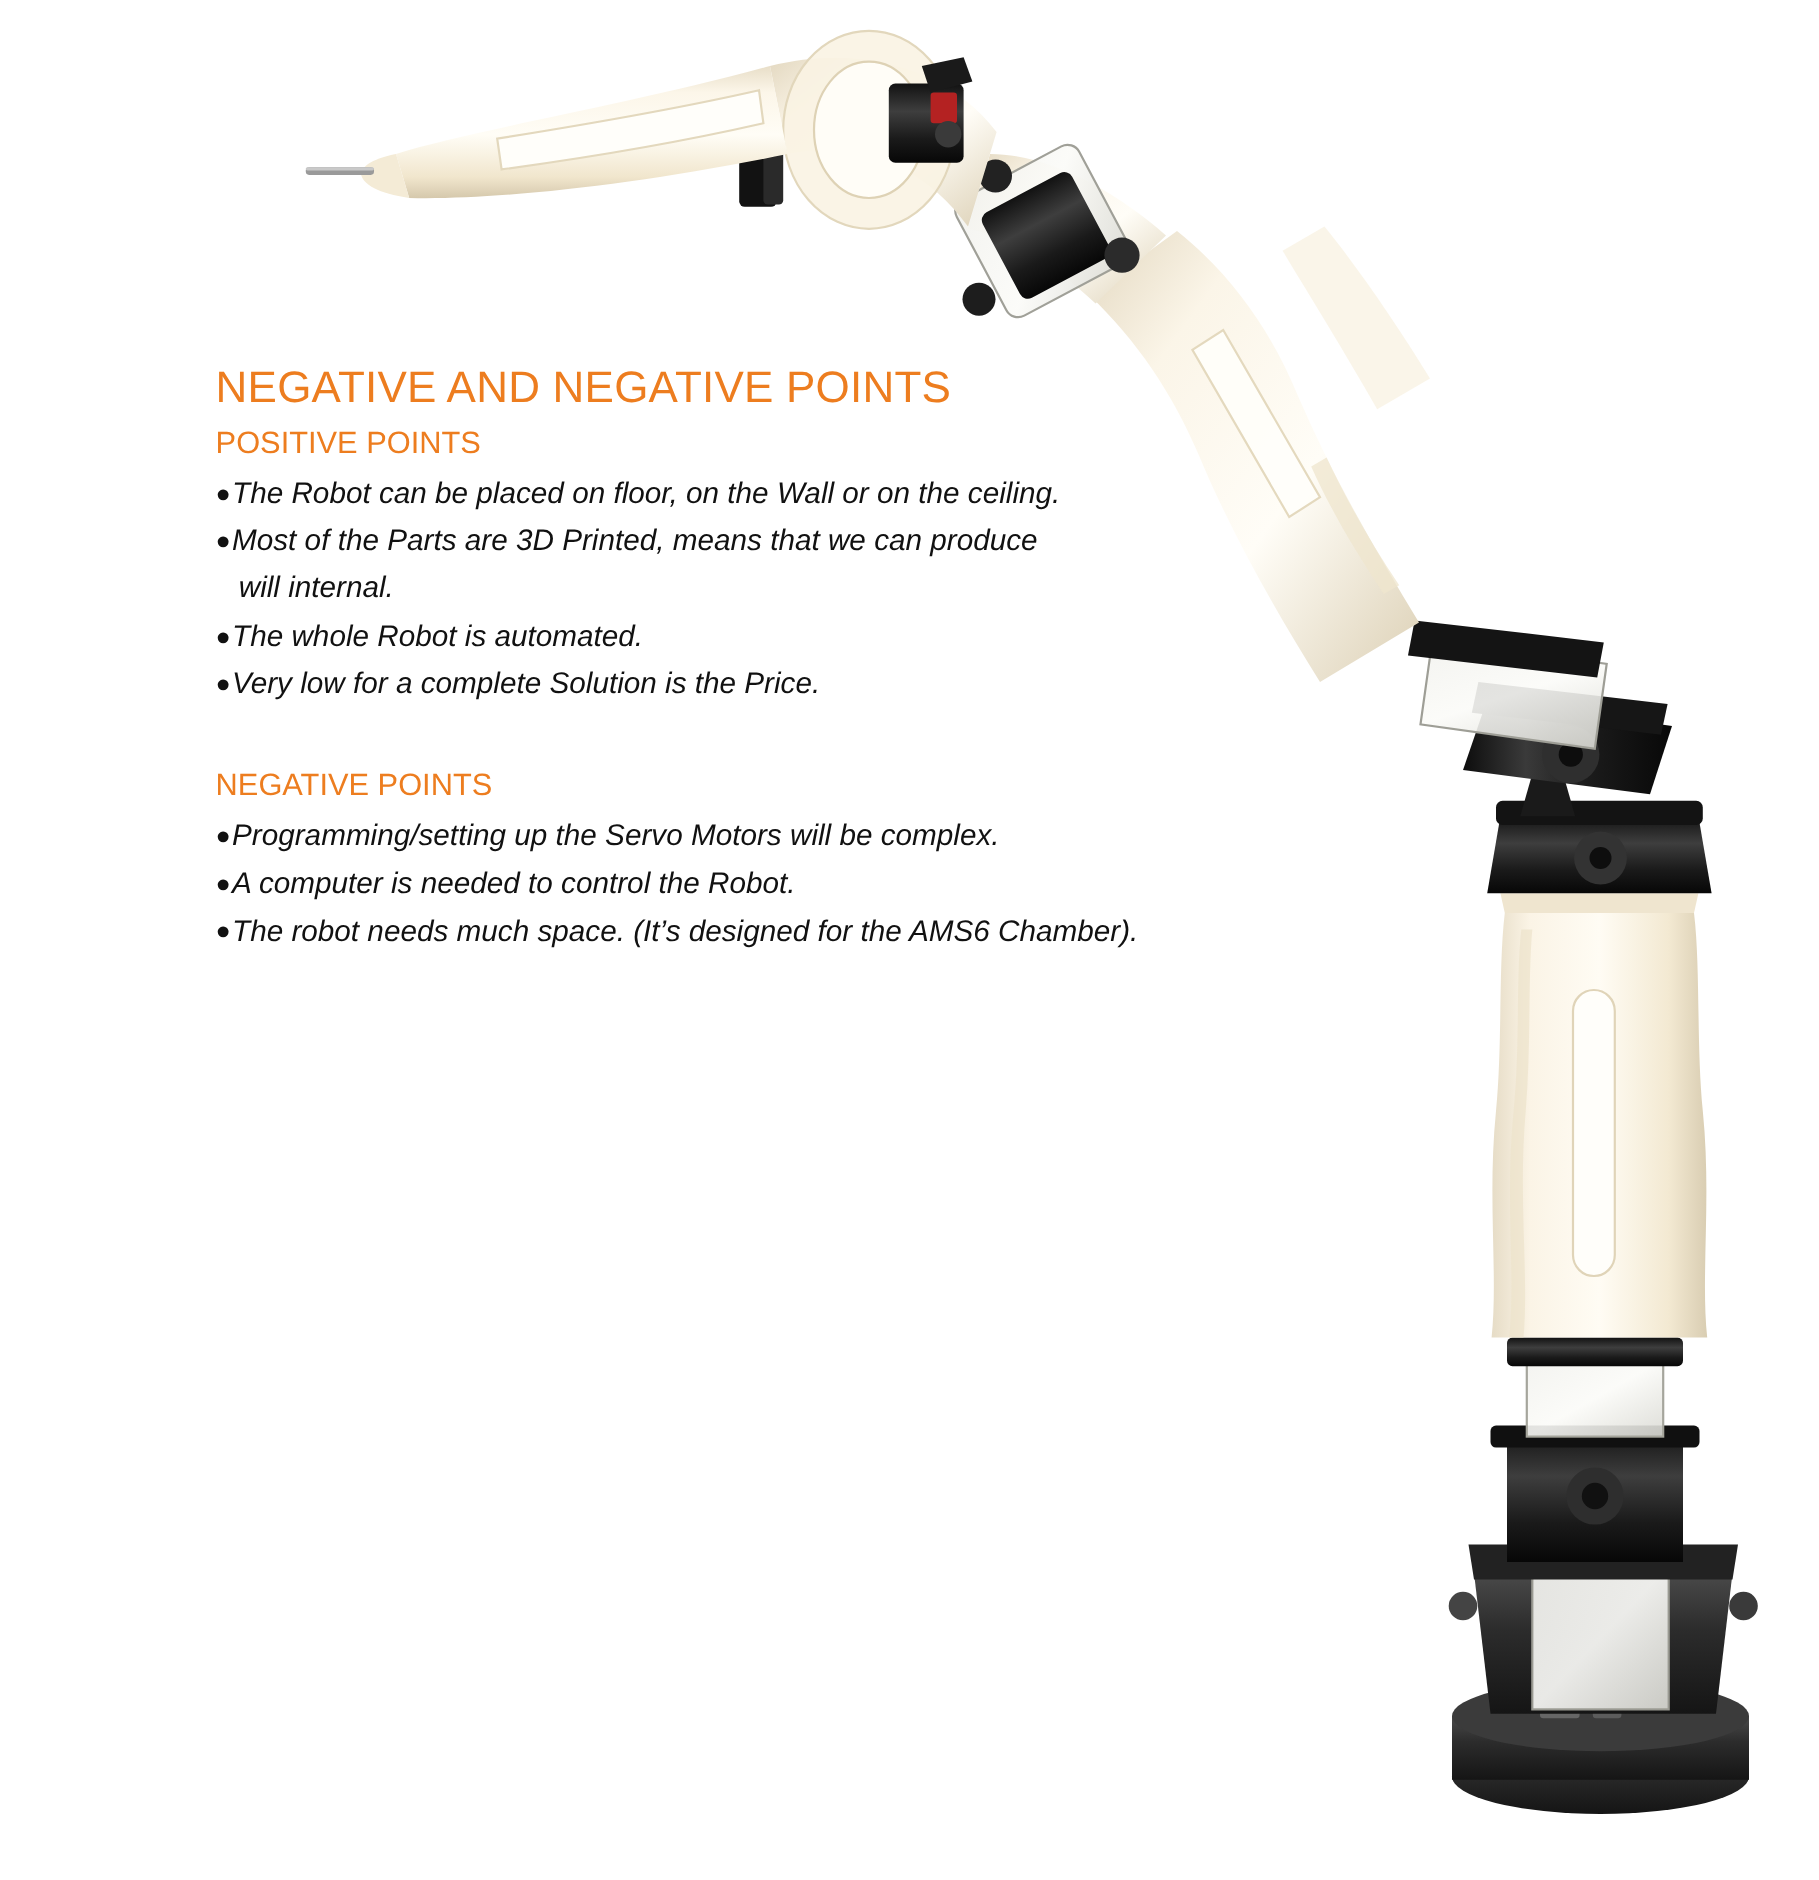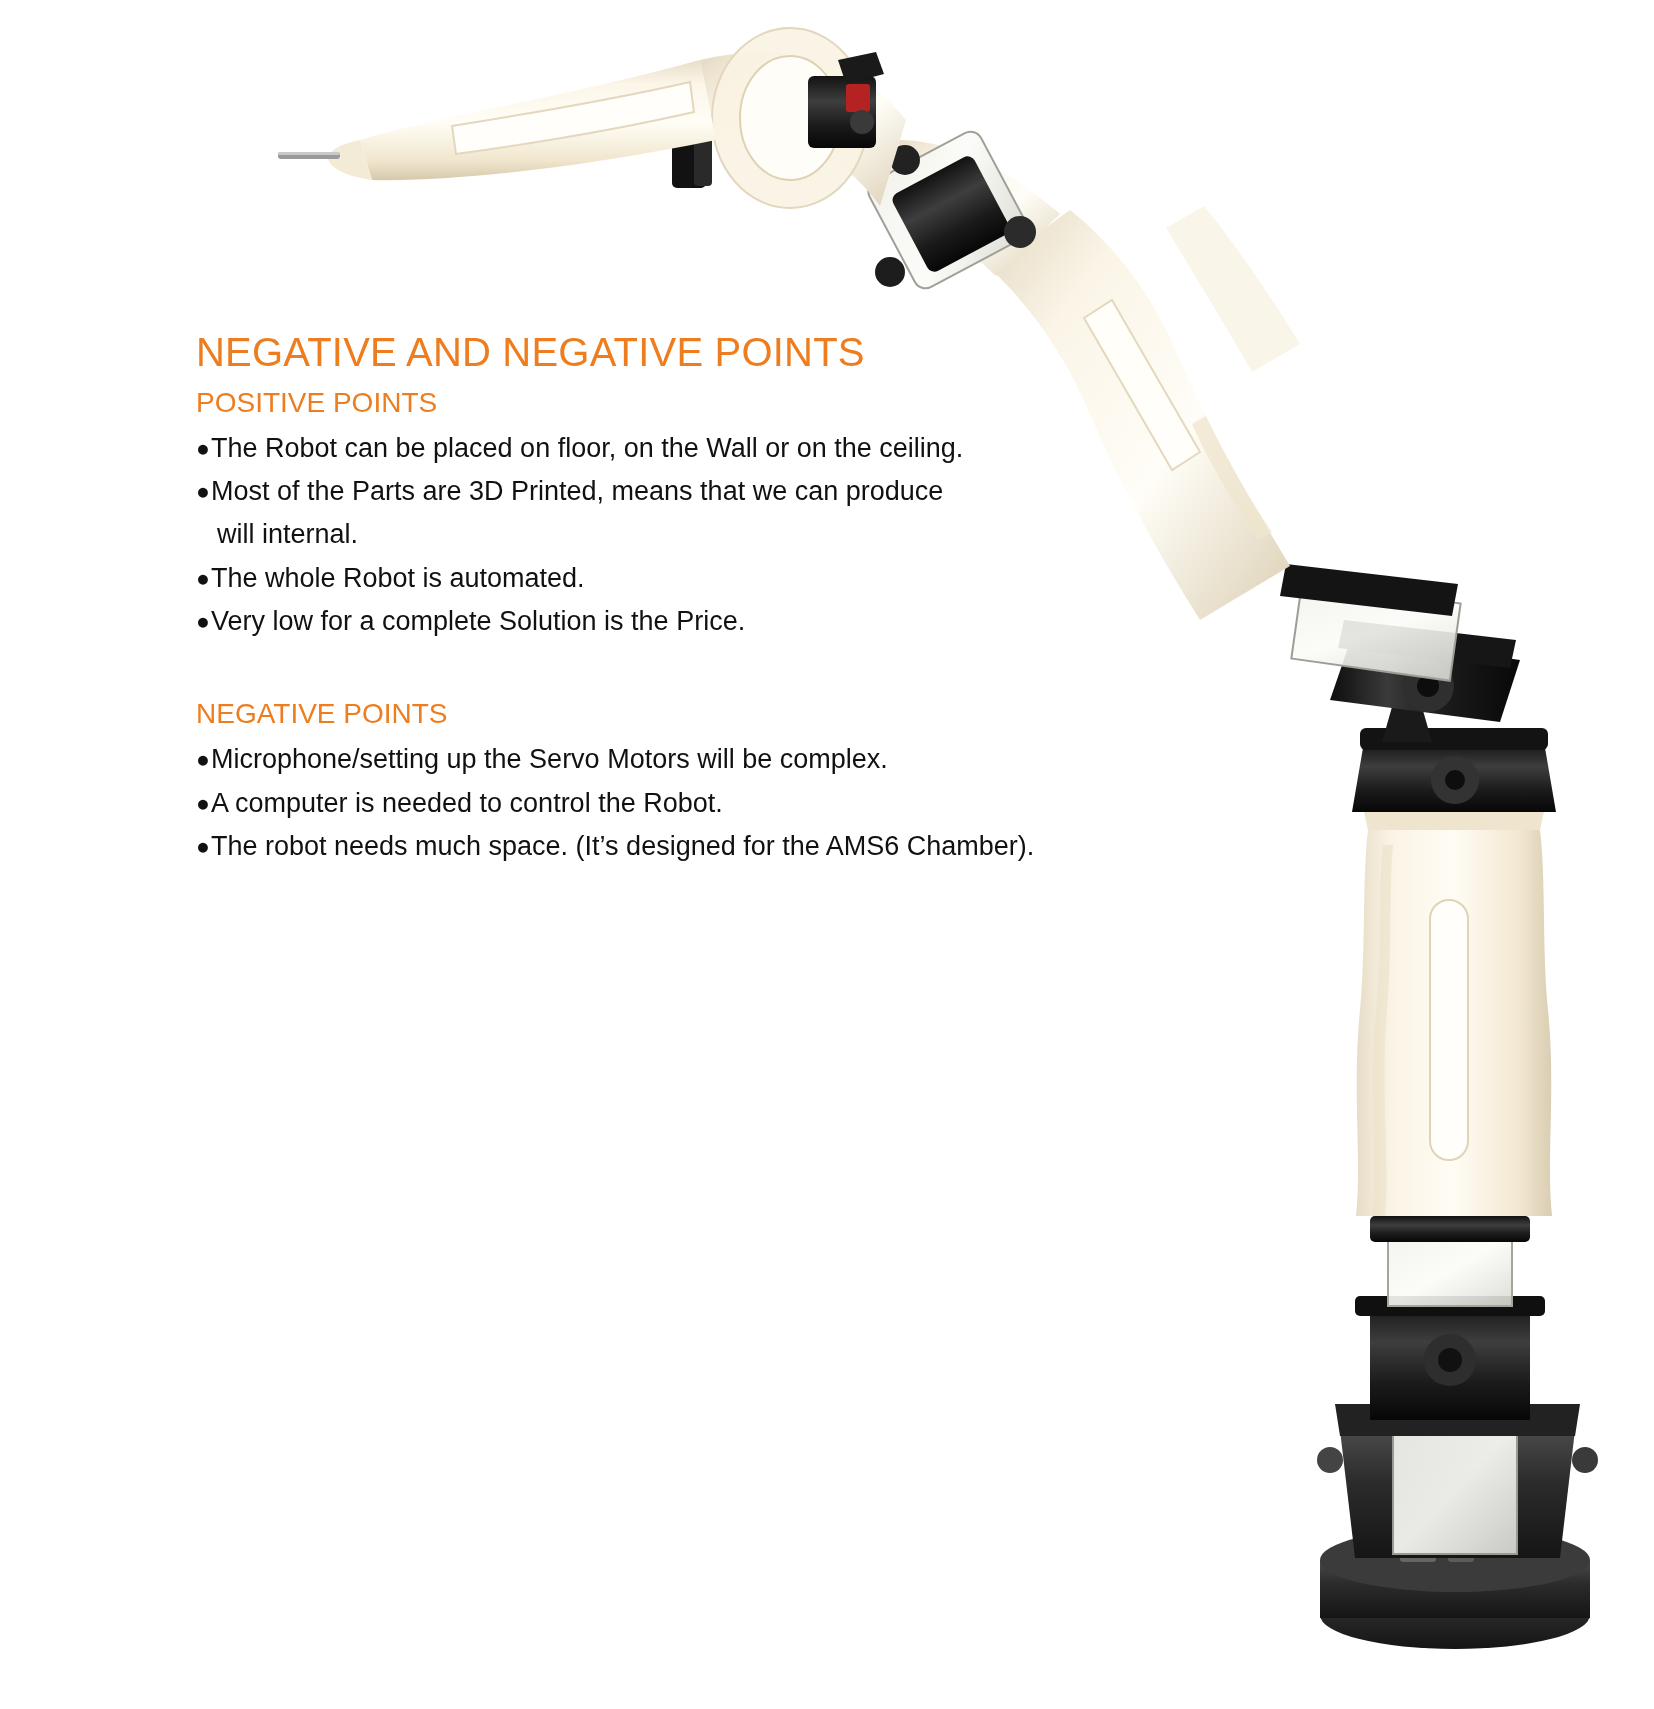--- a/index.html
+++ b/index.html
@@ -49,20 +49,21 @@
     color: #ED7D1F;
     line-height: 1.1;
     margin: 0 0 10px 0;
     font-weight: normal;
   }
 
   .bullet-list {
     list-style: none;
     margin: 0;
     padding: 0;
+    font-style: italic;
   }
 
   .bullet-list li {
     font-size: 27px;
     line-height: 1.42;
     color: #111111;
     margin: 0 0 5px 0;
     display: block;
   }
 
@@ -258,21 +259,21 @@
       <span class="dot">●</span><span>Very low for a complete Solution is the Price.</span>
     </li>
   </ul>
 
   <div class="gap"></div>
 
   <h2 class="section-heading">NEGATIVE POINTS</h2>
 
   <ul class="bullet-list">
     <li>
-      <span class="dot">●</span><span>Microphone/setting up the Servo Motors will be complex.</span>
+      <span class="dot">●</span><span>Programming/setting up the Servo Motors will be complex.</span>
     </li>
     <li>
       <span class="dot">●</span><span>A computer is needed to control the Robot.</span>
     </li>
     <li>
       <span class="dot">●</span><span>The robot needs much space. (It’s designed for the AMS6 Chamber).</span>
     </li>
   </ul>
 
 </div>

